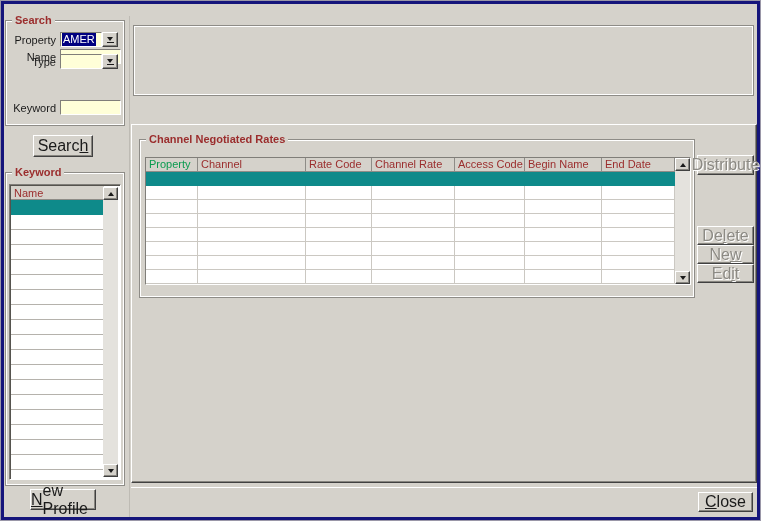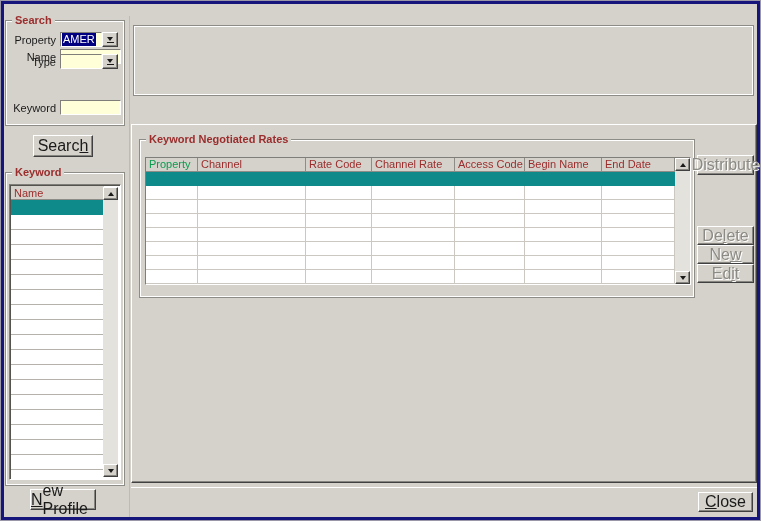--- a/index.html
+++ b/index.html
@@ -193,21 +193,21 @@
   </div>
 
   <div class="btn" id="new-profile-btn"><u>N</u>ew Profile</div>
 
   <div class="etched header-panel"></div>
 
 
   <div class="tab-panel"></div>
 
   <div class="groupbox rates-box">
-    <span class="legend rates-legend">Keyword Negotiated Rates</span>
+    <span class="legend rates-legend">Channel Negotiated Rates</span>
   </div>
 
   <div class="rtable">
     <div class="rtable-inner">
       <div class="thead">
           <div class="th" style="width: 52px; color: rgb(10, 155, 79);">Property</div>
           <div class="th" style="width: 108px; color: rgb(155, 45, 45);">Channel</div>
           <div class="th" style="width: 66px; color: rgb(155, 45, 45);">Rate Code</div>
           <div class="th" style="width: 83px; color: rgb(155, 45, 45);">Channel Rate</div>
           <div class="th" style="width: 70px; color: rgb(155, 45, 45);">Access Code</div>

